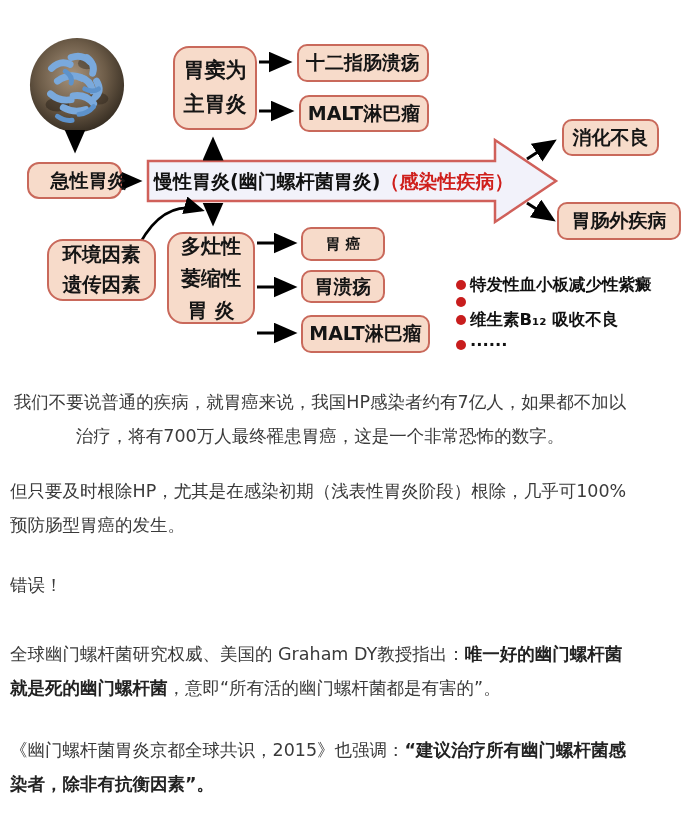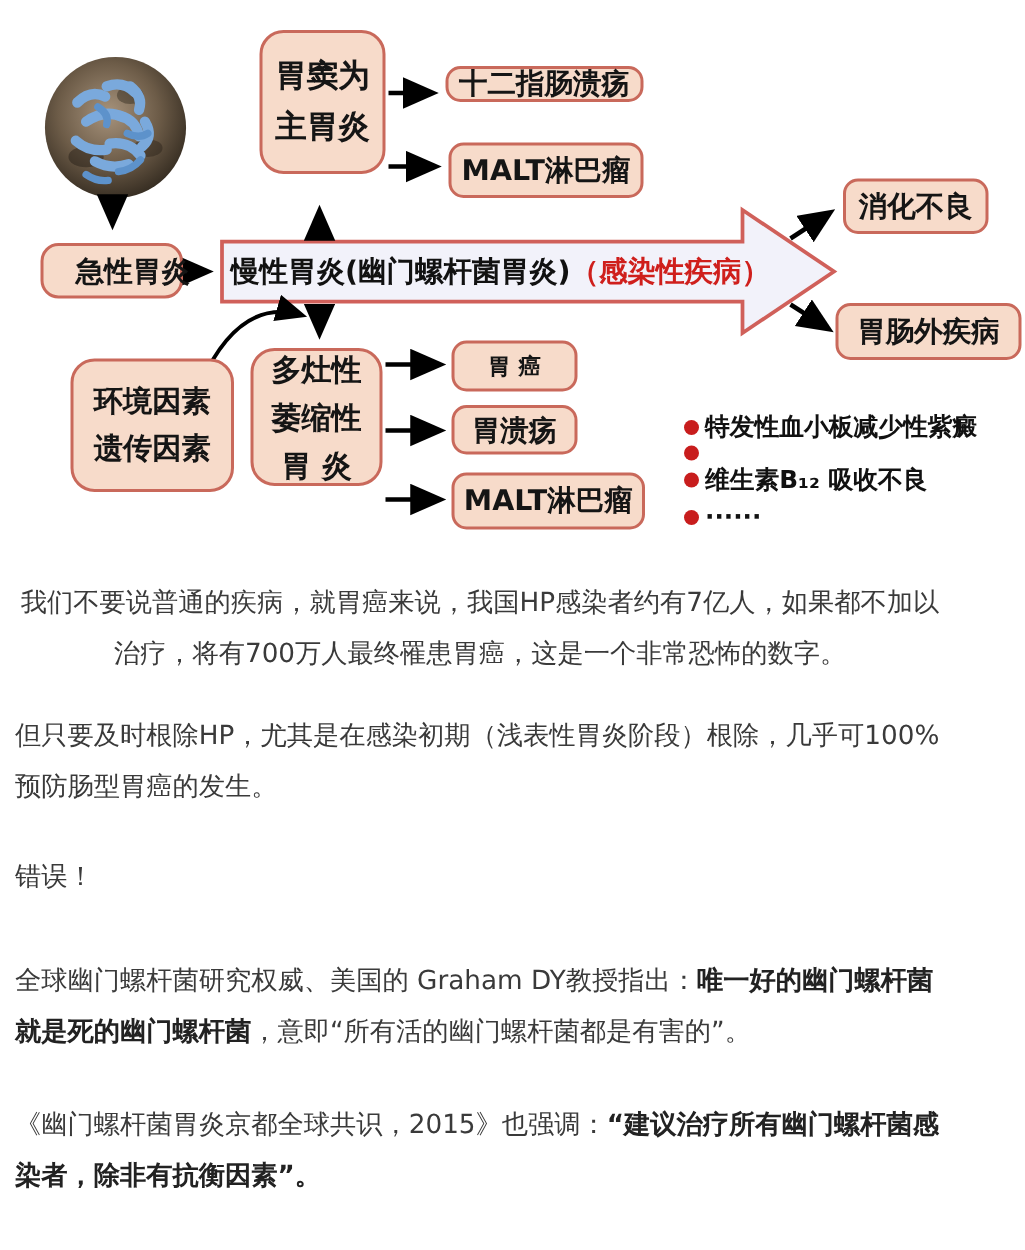--- a/index.html
+++ b/index.html
@@ -17,32 +17,32 @@
   .dbox{
     position:absolute;
     background:#f7dbca;
     border:2px solid #c9695b;
     border-radius:10px;
     display:flex;flex-direction:column;align-items:center;justify-content:center;
     font-weight:bold;color:#151515;text-align:center;
     box-sizing:border-box;white-space:nowrap;
   }
   .bacteria{position:absolute;left:28px;top:36px;width:98px;height:98px;}
-  .box-antrum{left:173px;top:20px;width:84px;height:96px;font-size:21px;line-height:1.6;border-radius:16px;font-family:Liberation Serif, serif;}
-  .box-duodenal{left:297px;top:44px;width:132px;height:24px;font-size:19px;}
+  .box-antrum{left:173px;top:46px;width:84px;height:84px;font-size:21px;line-height:1.6;border-radius:16px;font-family:Liberation Serif, serif;}
+  .box-duodenal{left:297px;top:44px;width:132px;height:38px;font-size:19px;}
   .box-malt-top{left:299px;top:95px;width:130px;height:37px;font-size:19px;}
   .box-acute{left:27px;top:162px;width:95px;height:37px;font-size:19px;border-radius:12px;padding-left:28px;}
   .chronic-label{
     position:absolute;left:154px;top:161px;width:400px;height:40px;
     line-height:40px;font-size:19px;font-weight:bold;color:#111;white-space:nowrap;
   }
   .chronic-label .red{color:#cf1f1c;}
   .box-dyspepsia{left:562px;top:119px;width:97px;height:37px;font-size:19px;}
   .box-extragastric{left:557px;top:202px;width:124px;height:38px;font-size:19px;}
-  .box-factors{left:47px;top:239px;width:109px;height:89px;font-size:19.5px;line-height:1.55;border-radius:16px;}
+  .box-factors{left:47px;top:239px;width:109px;height:62px;font-size:19.5px;line-height:1.55;border-radius:16px;}
   .box-multifocal{left:167px;top:232px;width:88px;height:92px;font-size:20px;line-height:1.6;border-radius:16px;}
   .box-cancer{left:301px;top:227px;width:84px;height:34px;font-size:15px;}
   .box-ulcer{left:301px;top:270px;width:84px;height:33px;font-size:19px;}
   .box-malt-bottom{left:301px;top:315px;width:129px;height:38px;font-size:19px;}
   .bullet-list{
     position:absolute;left:444px;top:260px;width:239px;
     list-style:none;margin:12px;padding:0;
   }
   .bullet-list li{
     display:flex;align-items:center;

